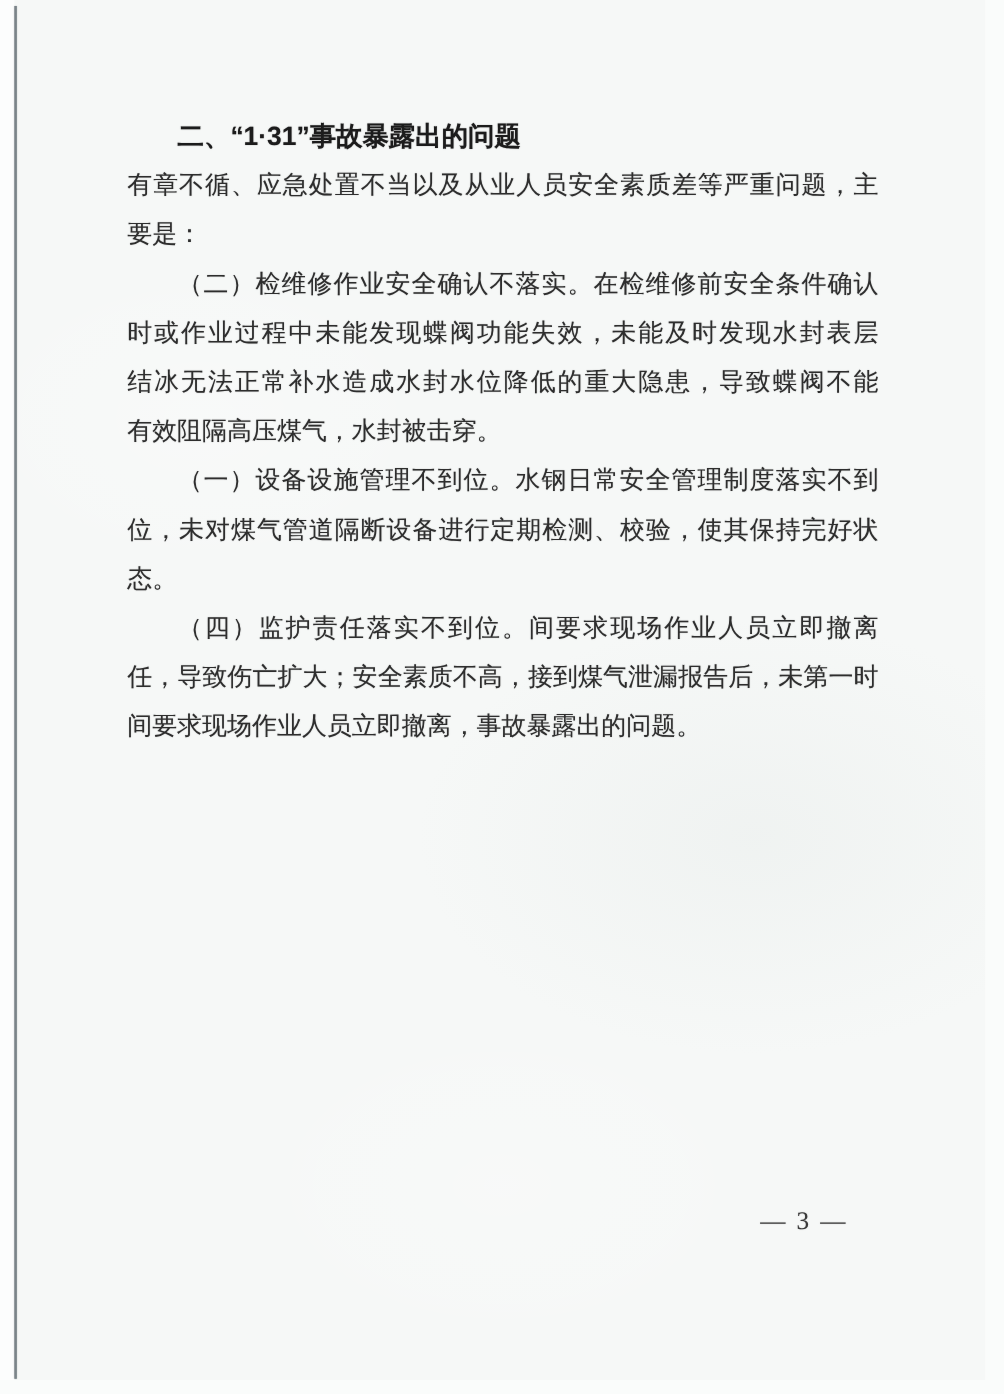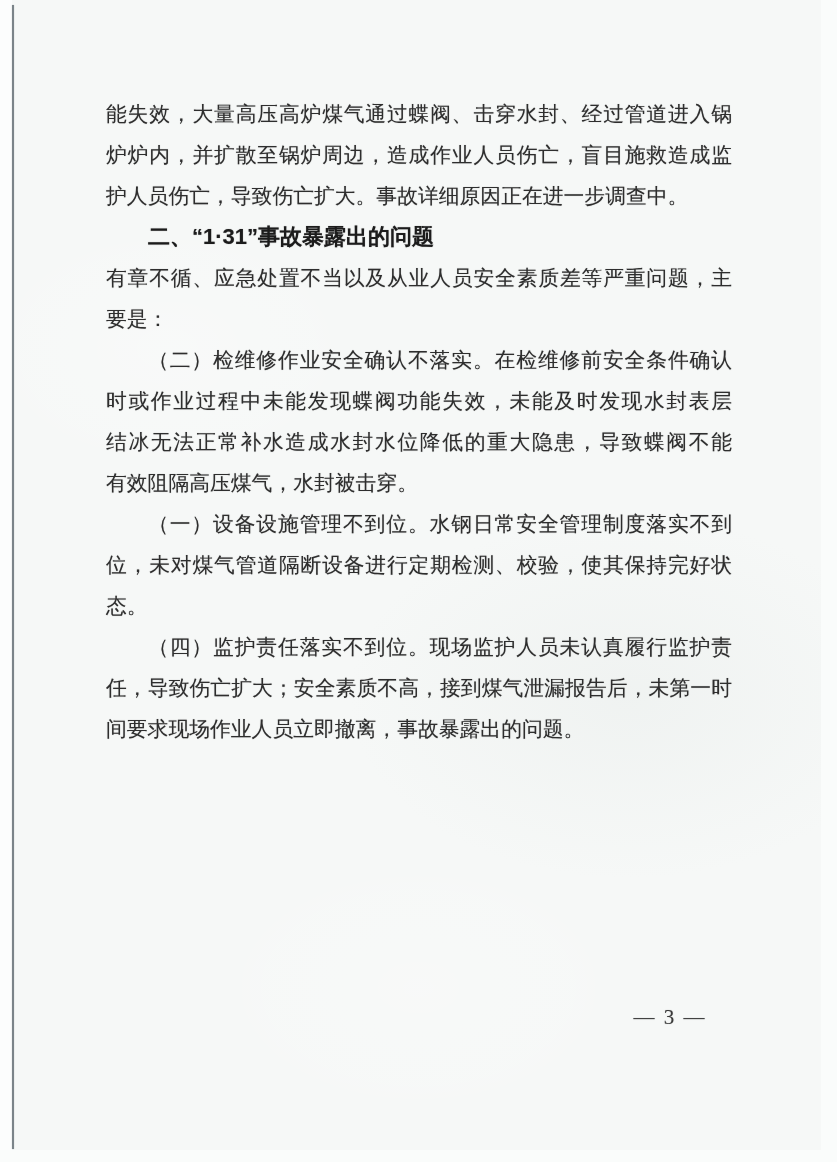--- a/index.html
+++ b/index.html
@@ -85,42 +85,37 @@
 <body>
 
 <div class="scan-texture"></div>
 <div class="left-margin-strip"></div>
 <div class="page-edge-line"></div>
 <div class="right-margin-strip"></div>
 <div class="bottom-margin-strip"></div>
 
 <div class="text-block">
     <div class="paragraph">
-      <div class="line fill">能失效，大量高压高炉煤气通过蝶阀、击穿水封、经过管道进入锅</div>
-      <div class="line fill">炉炉内，并扩散至锅炉周边，造成作业人员伤亡，盲目施救造成监</div>
-      <div class="line">护人员伤亡，导致伤亡扩大。事故详细原因正在进一步调查中。</div>
-    </div>
-    <div class="paragraph">
       <div class="line heading-line indent">二、“1·31”事故暴露出的问题</div>
     </div>
     <div class="paragraph">
       <div class="line fill">有章不循、应急处置不当以及从业人员安全素质差等严重问题，主</div>
       <div class="line">要是：</div>
     </div>
     <div class="paragraph">
       <div class="line indent fill">（二）检维修作业安全确认不落实。在检维修前安全条件确认</div>
       <div class="line fill">时或作业过程中未能发现蝶阀功能失效，未能及时发现水封表层</div>
       <div class="line fill">结冰无法正常补水造成水封水位降低的重大隐患，导致蝶阀不能</div>
       <div class="line">有效阻隔高压煤气，水封被击穿。</div>
     </div>
     <div class="paragraph">
       <div class="line indent fill">（一）设备设施管理不到位。水钢日常安全管理制度落实不到</div>
       <div class="line fill">位，未对煤气管道隔断设备进行定期检测、校验，使其保持完好状</div>
       <div class="line">态。</div>
     </div>
     <div class="paragraph">
-      <div class="line indent fill">（四）监护责任落实不到位。现场监护人员未认真履行监护责</div>
+      <div class="line indent fill">（四）监护责任落实不到位。间要求现场作业人员立即撤离</div>
       <div class="line fill">任，导致伤亡扩大；安全素质不高，接到煤气泄漏报告后，未第一时</div>
       <div class="line">间要求现场作业人员立即撤离，事故暴露出的问题。</div>
     </div>
   </div>
 
 <div class="page-number">— 3 —</div>
 
 </body></html>

